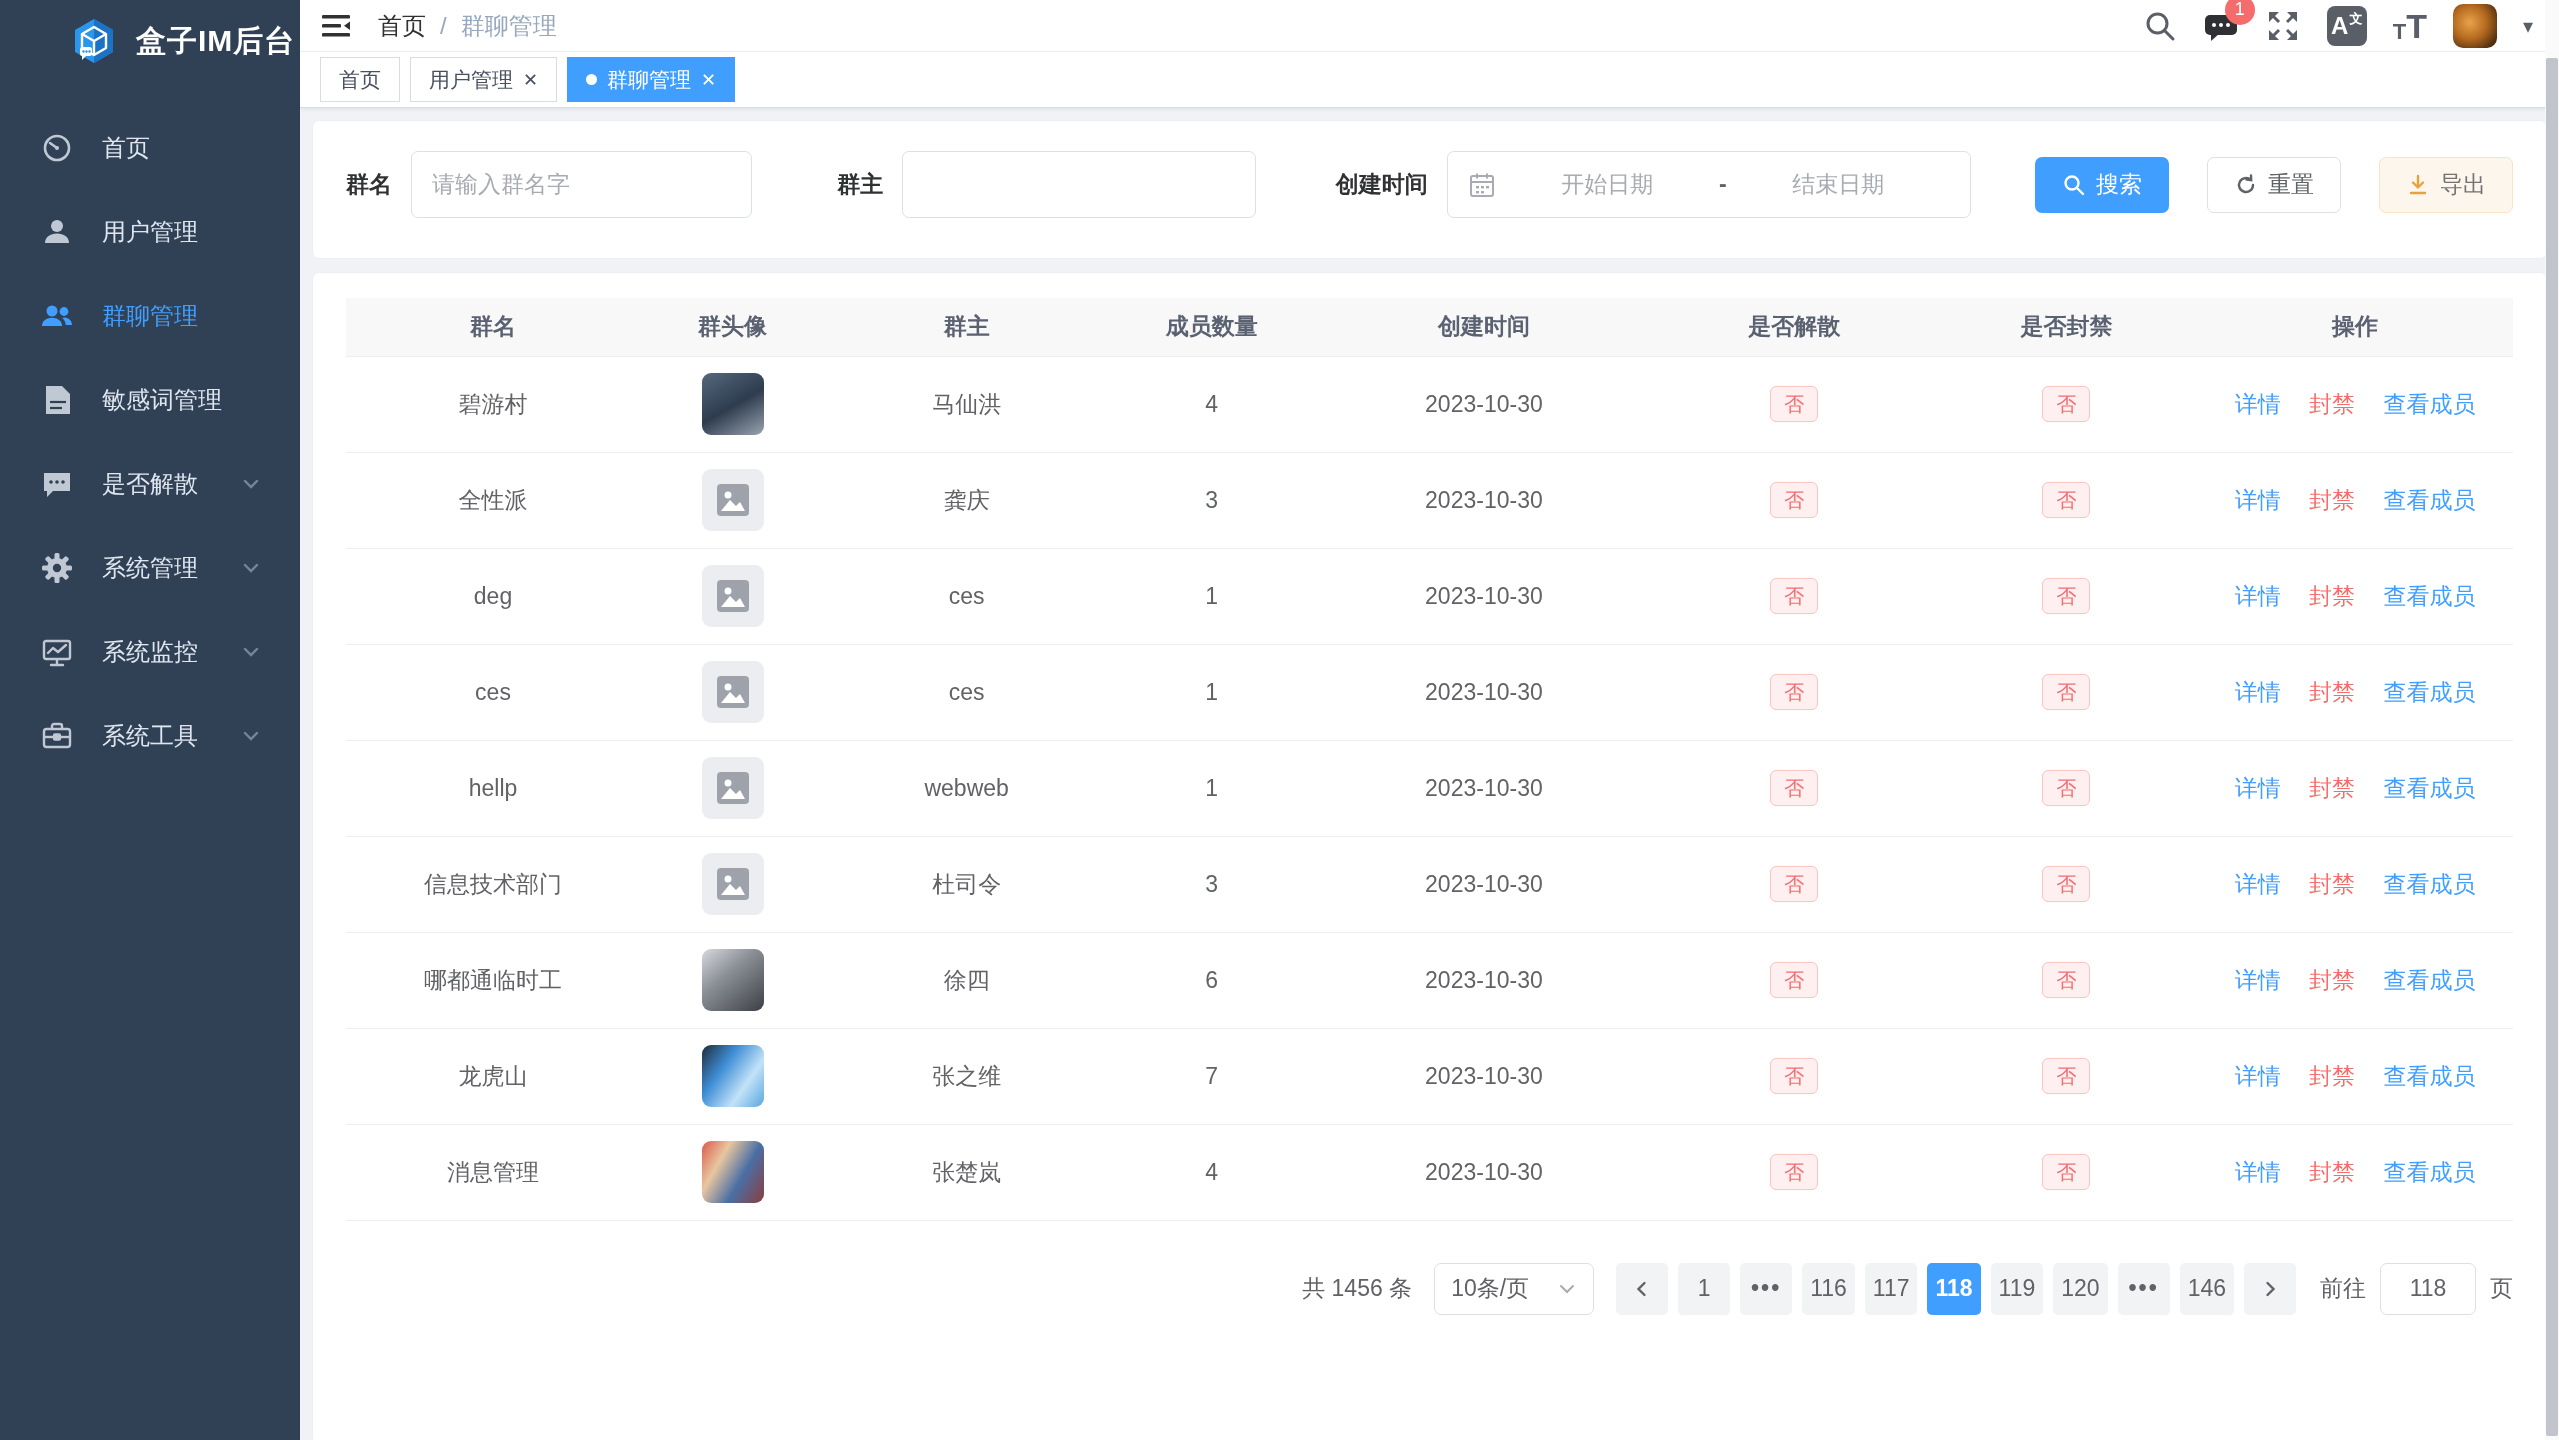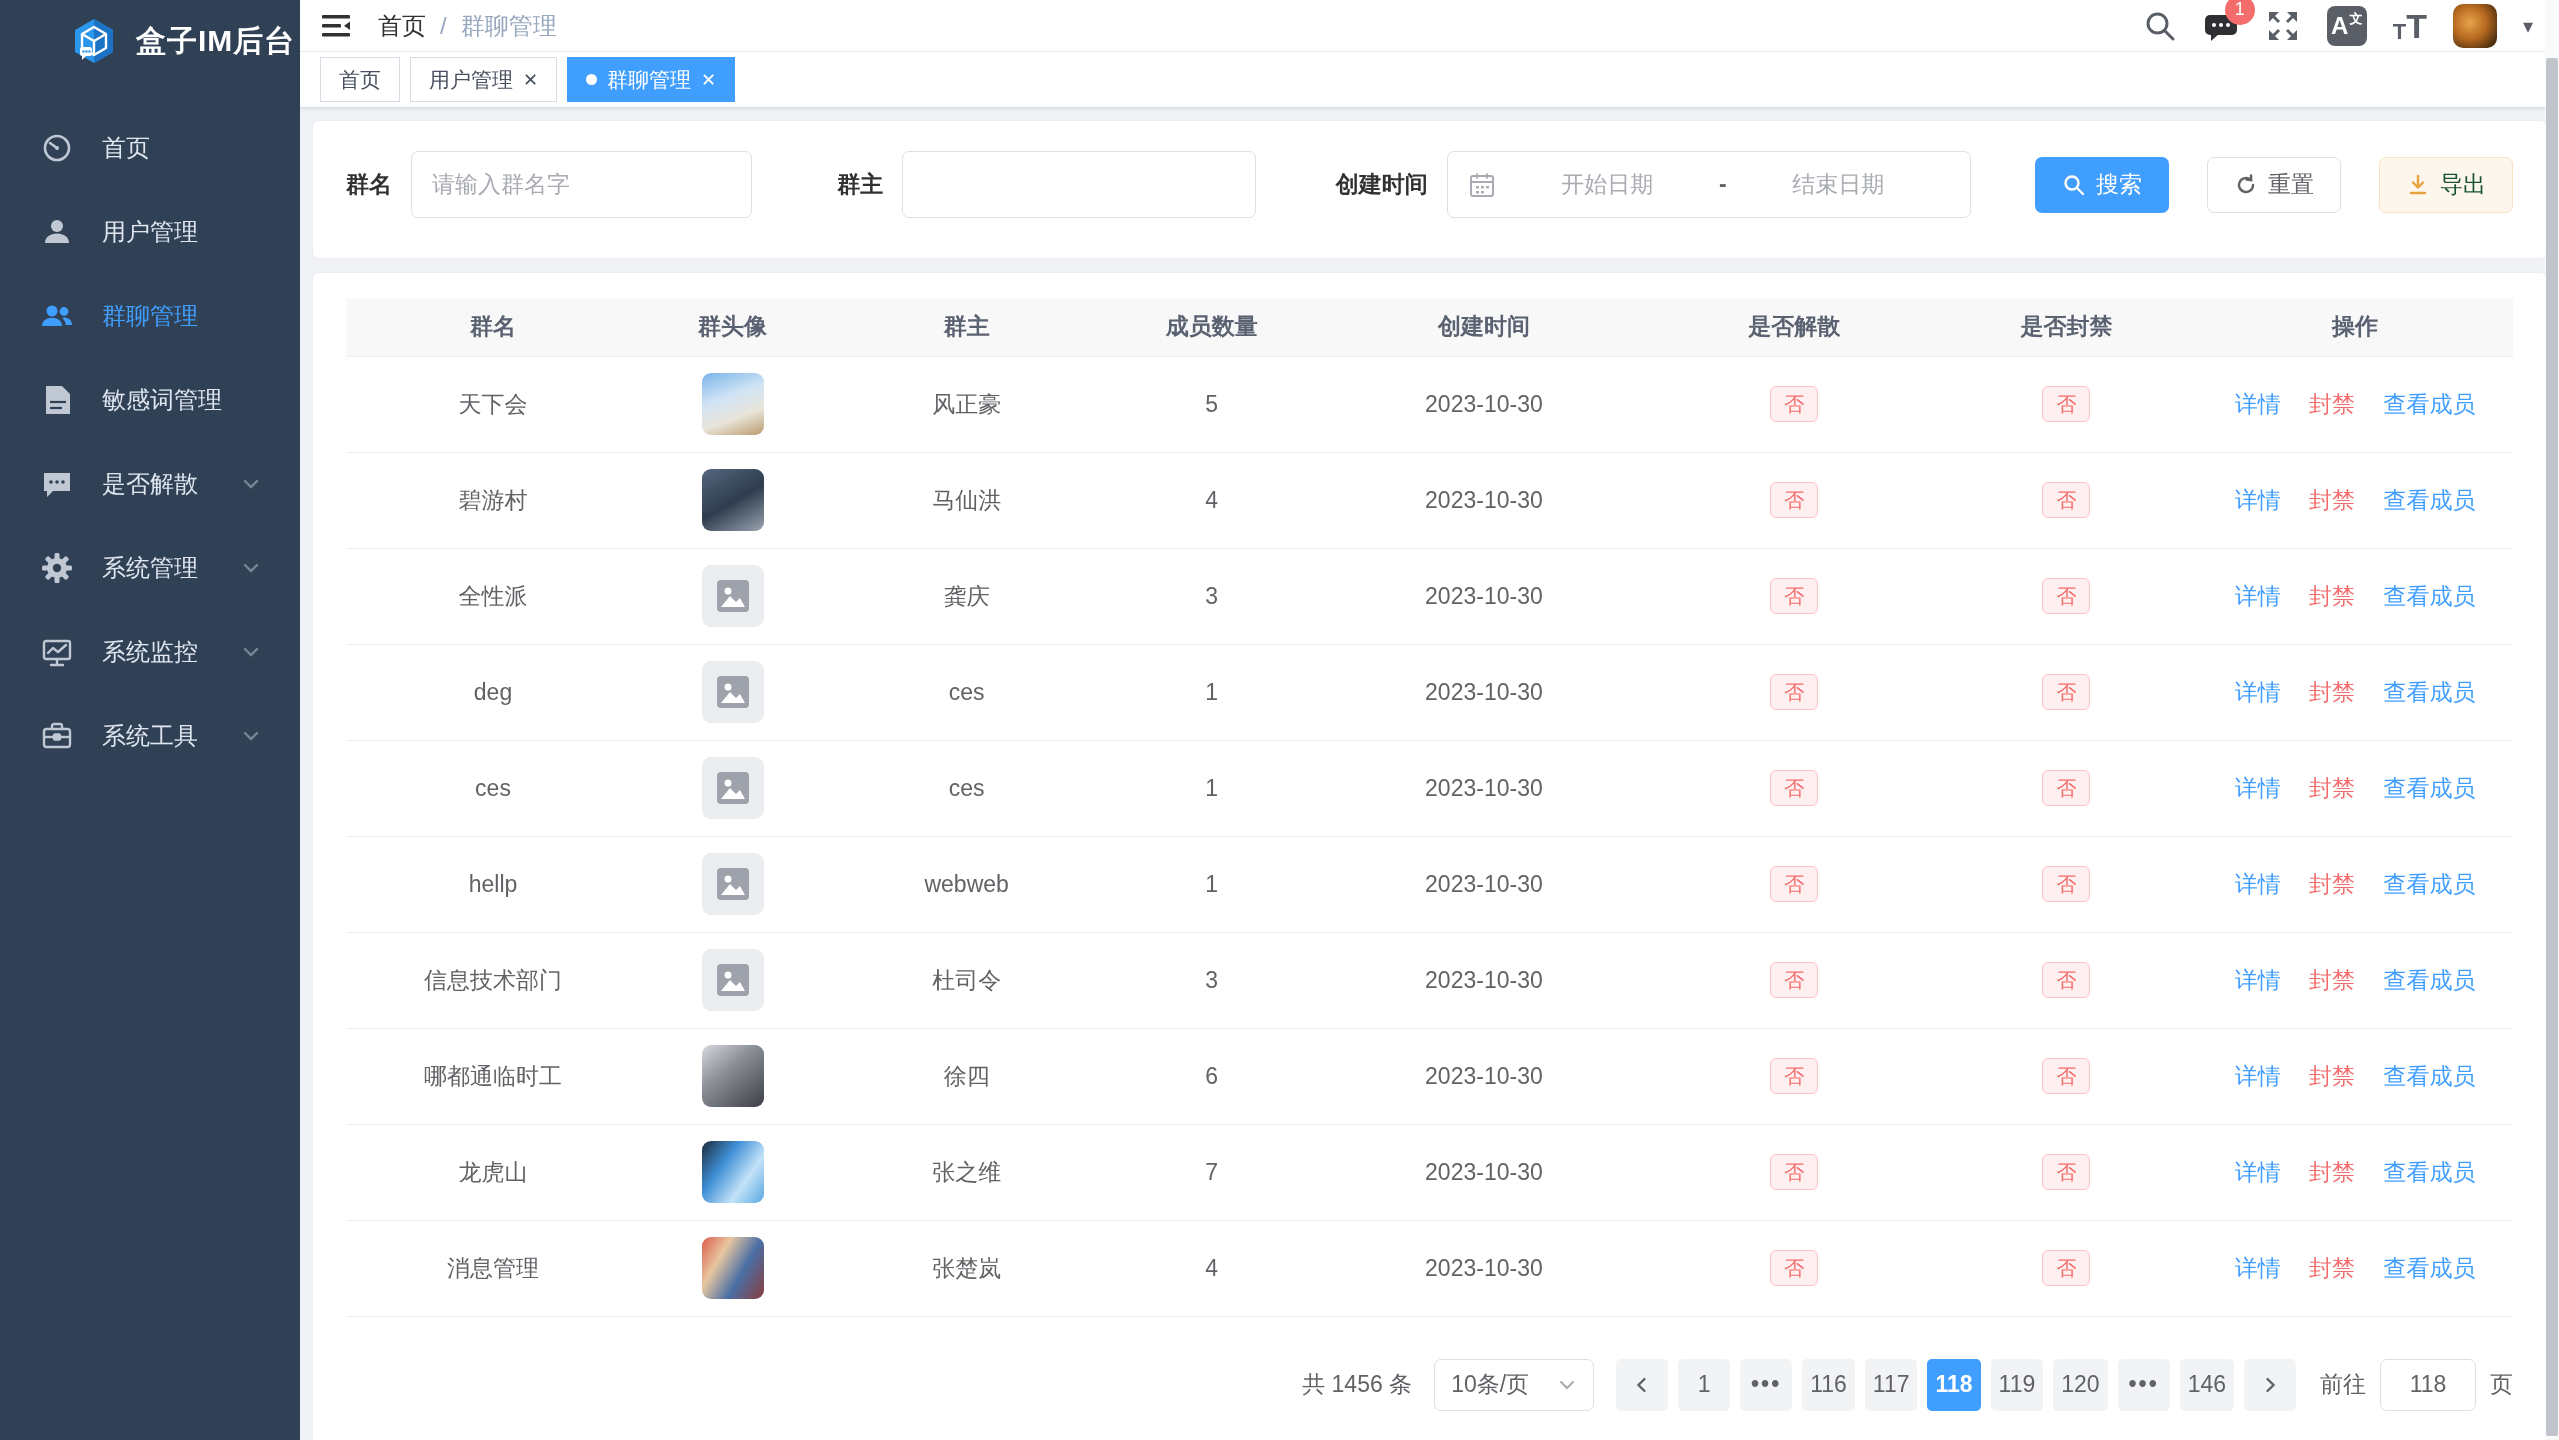--- a/index.html
+++ b/index.html
@@ -53,21 +53,21 @@
   .f-input { height:67px; border:1px solid #dcdfe6; border-radius:7px; background:#fff; display:flex; align-items:center; padding:0 20px; color:#303133; }
   .f-input input { border:none; outline:none; font-size:23px; width:100%; font-family:inherit; color:#303133; background:transparent; }
   .f-input input::placeholder { color:#a8abb2; }
   .w-name { width:343px; margin-right:85px; }
   .w-owner { width:355px; margin-right:80px; }
   .date-range { width:527px; justify-content:space-between; color:#a8abb2; margin-right:64px; }
   .date-range .dr-text { flex:1; text-align:center; }
   .btn { height:56px; border-radius:7px; display:inline-flex; align-items:center; justify-content:center; gap:10px; font-size:23px; cursor:pointer; border:1px solid transparent; padding:12px 26px; white-space:nowrap; }
   .btn-primary { background:#409eff; color:#fff; }
   .btn-plain { background:#fff; border-color:#dcdfe6; color:#606266; margin-left:38px; }
-  .btn-warn { background:#fdf6ec; border-color:#f8e3c5; color:#14532d; margin-left:38px; }
+  .btn-warn { background:#fdf6ec; border-color:#f8e3c5; color:#737373; margin-left:38px; }
 
   
   .table-card { padding:25px 33px; height:1172px; display:flex; flex-direction:column; }
   table { width:100%; border-collapse:collapse; table-layout:fixed; }
   thead th { background:#f8f8f9; height:58px; font-weight:bold; color:#5a6170; font-size:23px; }
   tbody td { height:96px; border-bottom:1px solid #ebeef5; text-align:center; font-size:23px; color:#606266; }
   tbody tr:first-child td { border-top:1px solid #ebeef5; }
   .avatar { width:62px; height:62px; border-radius:9px; margin:0 auto; background:#ecedf1; display:flex; align-items:center; justify-content:center; overflow:hidden; }
   .tag { display:inline-block; background:#fef0f0; border:1px solid #fbc4c4; color:#f56c6c; font-size:20px; padding:5px 13px; border-radius:6px; line-height:1.2; }
   .ops a { color:#409eff; margin:0 11px; cursor:pointer; text-decoration:none; }
@@ -393,38 +393,20 @@
               <th>群头像</th>
               <th>群主</th>
               <th>成员数量</th>
               <th>创建时间</th>
               <th>是否解散</th>
               <th>是否封禁</th>
               <th>操作</th>
             </tr>
           </thead>
           <tbody id="table-body">
-              <tr>
-    <td><span>天下会</span></td>
-    <td>
-      <div class="avatar" style="background:linear-gradient(160deg,#7ab4e8 0%,#cfe3f5 38%,#e9e5da 68%,#b99a6b 100%)">
-        
-      </div>
-    </td>
-    <td><span>风正豪</span></td>
-    <td><span>5</span></td>
-    <td><span>2023-10-30</span></td>
-    <td><span class="tag">否</span></td>
-    <td><span class="tag">否</span></td>
-    <td class="ops">
-      <a>详情</a>
-      <a class="danger">封禁</a>
-      <a>查看成员</a>
-    </td>
-  </tr>
               <tr>
     <td><span>碧游村</span></td>
     <td>
       <div class="avatar" style="background:linear-gradient(150deg,#56687e 0%,#2e3c4e 52%,#9aa4b0 100%)">
         
       </div>
     </td>
     <td><span>马仙洪</span></td>
     <td><span>4</span></td>
     <td><span>2023-10-30</span></td>

